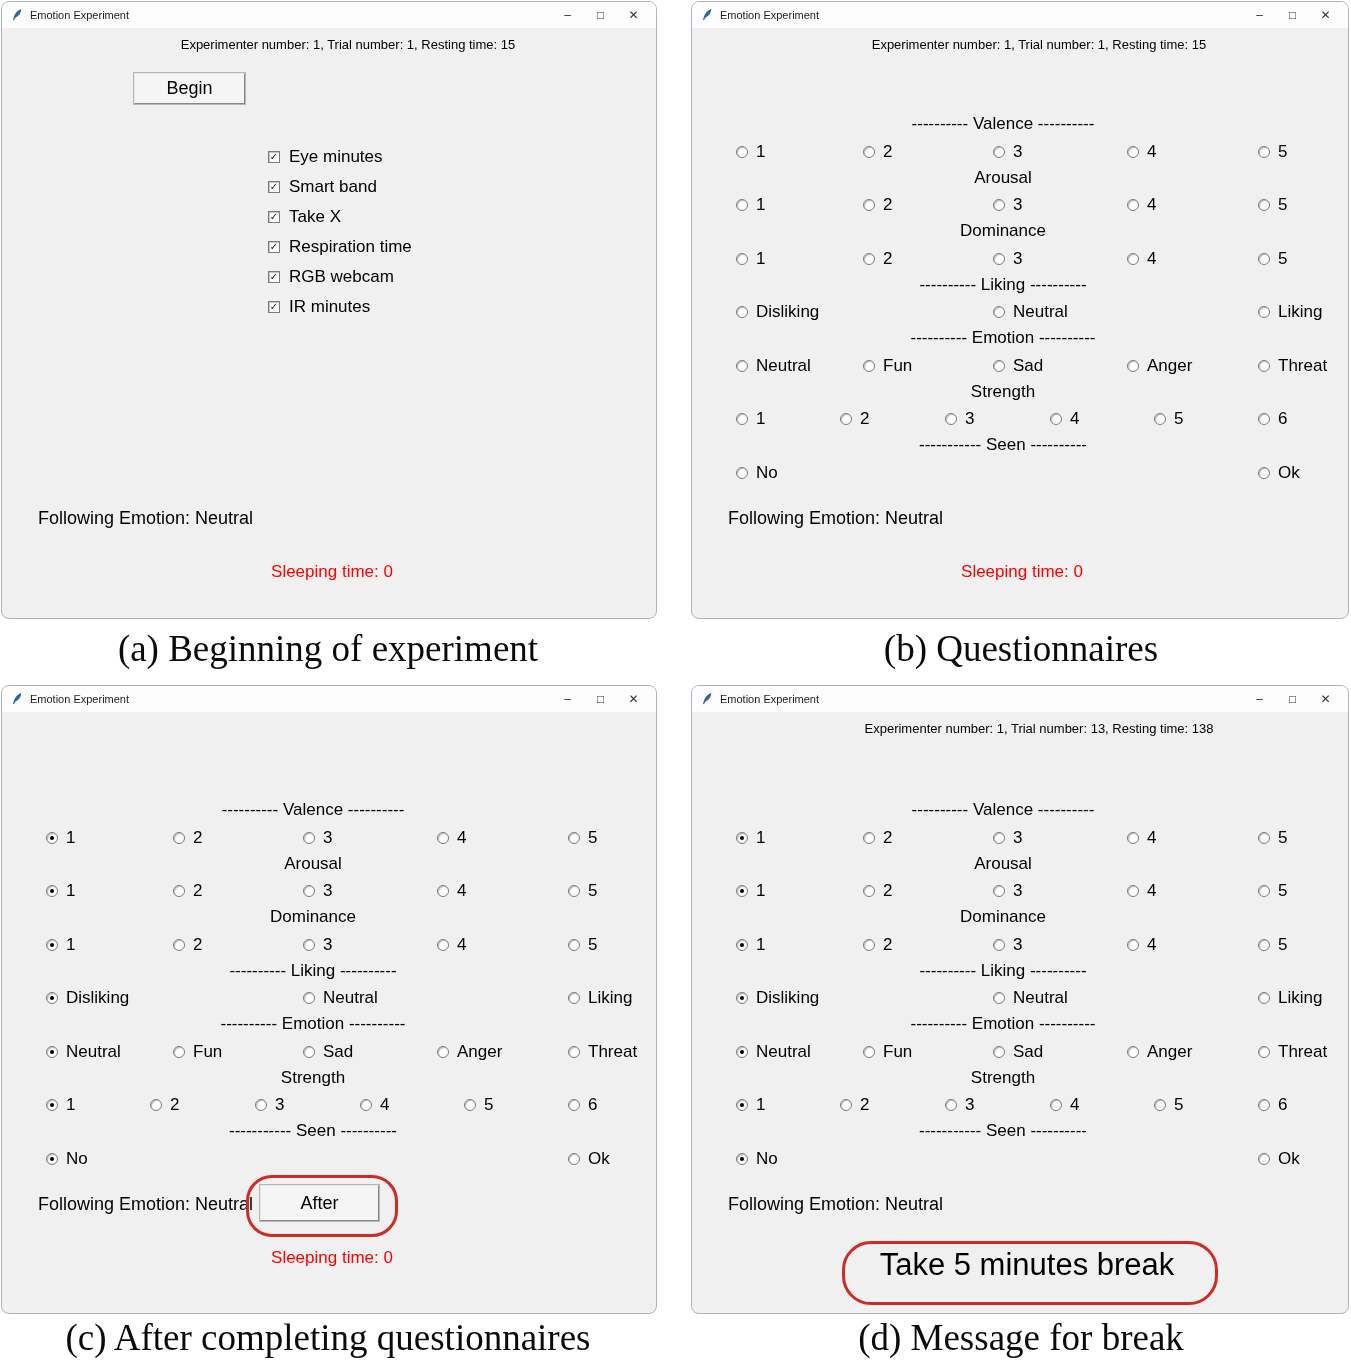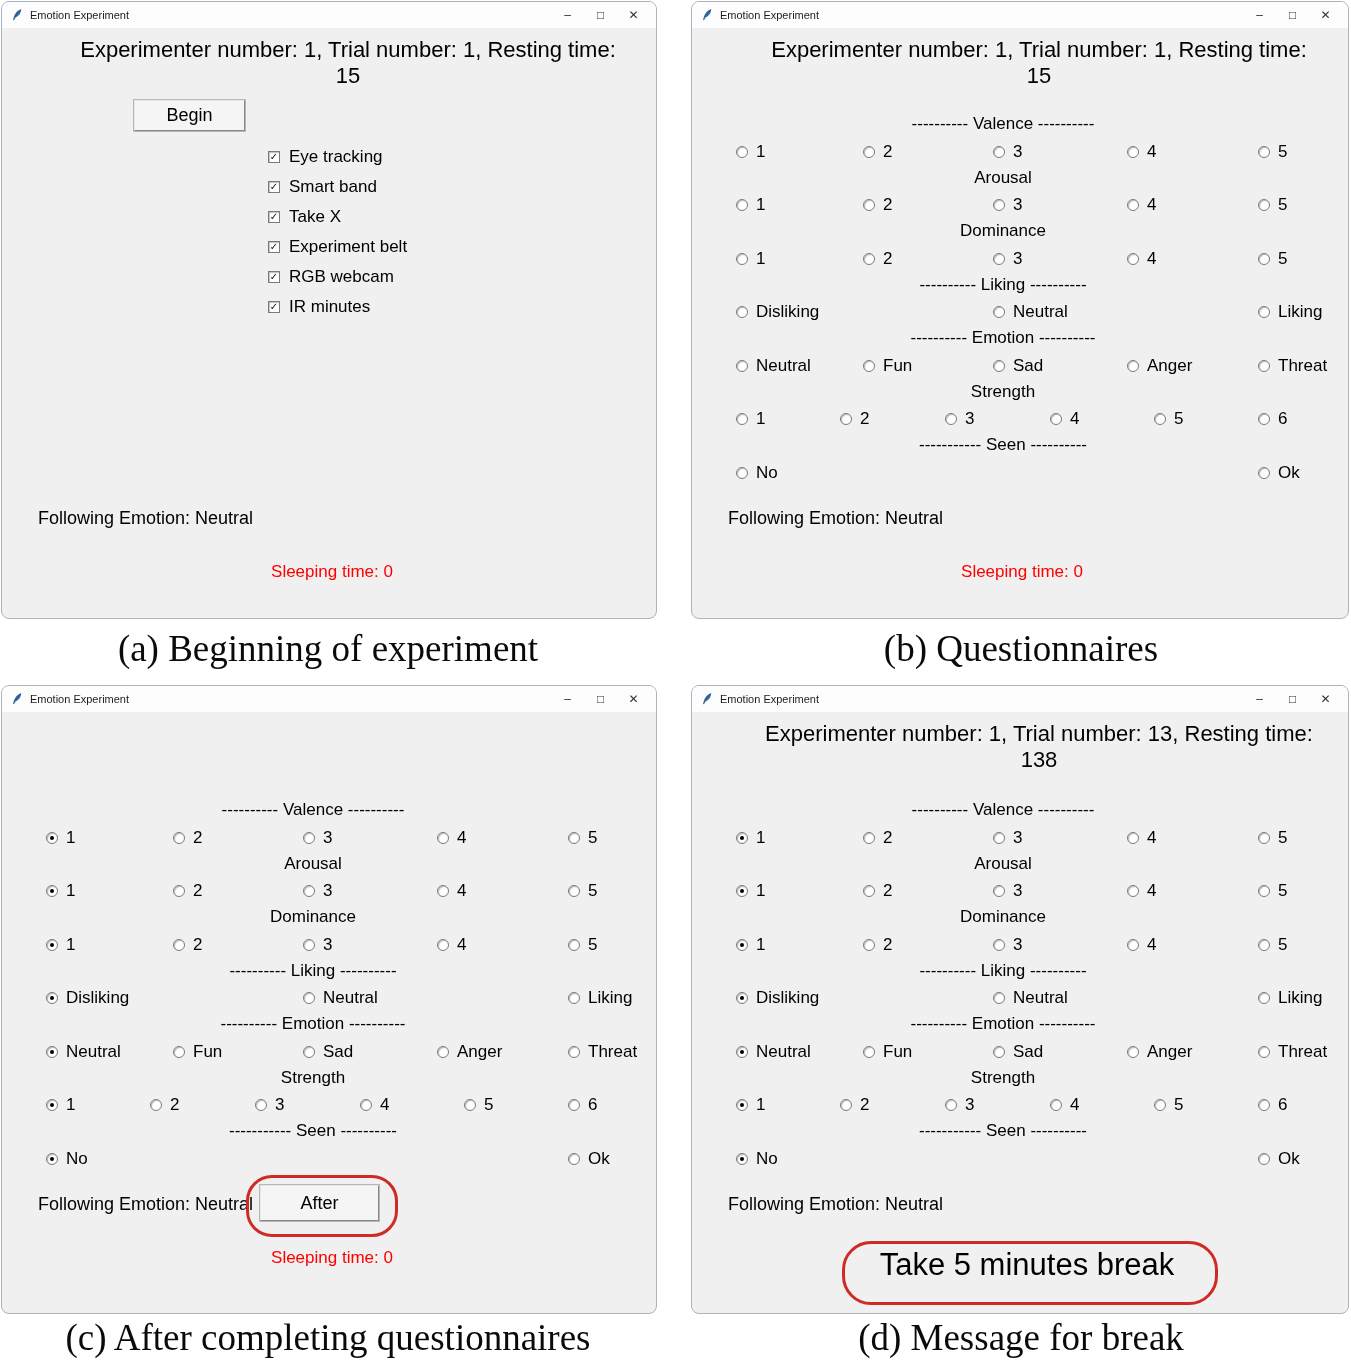--- a/index.html
+++ b/index.html
@@ -7,21 +7,21 @@
           font-family:"Liberation Sans","DejaVu Sans",sans-serif;color:#000;}
   
   .win{position:absolute;background:#f0f0f0;border:1px solid #aab3c0;border-radius:8px;overflow:hidden;}
   .titlebar{position:absolute;left:0;top:0;right:0;height:26px;background:#fdfdfd;display:flex;align-items:center;padding-left:9px;}
   .wicon{width:13px;height:14px;flex:0 0 auto;}
   .wtitle{font-size:11px;color:#1c1c1c;margin-left:6px;white-space:nowrap;}
   .controls{position:absolute;right:6px;top:0;height:26px;display:flex;align-items:center;}
   .ctrl{width:33px;text-align:center;font-size:12px;color:#333;cursor:default;line-height:26px;}
   .layer{position:absolute;inset:0;}
   
-  .whead{position:absolute;left:66px;right:28px;top:35px;text-align:center;font-size:22px;color:#000;}
+  .whead{position:absolute;left:66px;right:28px;top:35px;text-align:center;font-size:13px;color:#000;}
   .btn{position:absolute;background:#f5f5f5;border-top:1px solid #e6e6e6;border-left:1px solid #e6e6e6;
        border-right:1px solid #878787;border-bottom:1px solid #878787;outline:1px solid #b7b7b7;
        font-size:18px;display:flex;align-items:center;justify-content:center;font-family:inherit;color:#000;}
   .check-row{position:absolute;left:266px;display:flex;align-items:center;gap:9px;height:20px;font-size:17px;}
   .cbox{width:10px;height:10px;background:#fff;border:1px solid #7a7a7a;box-shadow:inset 1px 1px 1px rgba(0,0,0,.25);
         display:inline-flex;align-items:center;justify-content:center;flex:0 0 auto;}
   .cbox::after{content:"✓";font-size:10px;line-height:1;margin-top:-1px;color:#111;}
   .qtitle{position:absolute;left:0;width:622px;text-align:center;font-size:17px;height:22px;}
   .opt{position:absolute;display:flex;align-items:center;gap:8px;height:20px;font-size:17px;cursor:default;}
   .radio{width:10px;height:10px;border-radius:50%;background:#fff;border:1px solid #7a7a7a;
@@ -47,36 +47,36 @@
         <path d="M12.4 1.3C9 4.2 6 8.2 4 13.4" stroke="#17456e" stroke-width="0.8" fill="none"></path>
       </svg>
       <span class="wtitle">Emotion Experiment</span>
       <div class="controls">
         <span class="ctrl">–</span>
         <span class="ctrl">□</span>
         <span class="ctrl">✕</span>
       </div>
     </header>
     <div class="whead">Experimenter number: 1, Trial number: 1, Resting time: 15</div>
-    <button class="btn" style="left:132px;top:98px;width:111px;height:31px;">Begin</button>
+    <button class="btn" style="left:132px;top:71px;width:111px;height:31px;">Begin</button>
     <div class="check-row" style="top:145px;">
       <span class="cbox"></span>
-      <span>Eye tracking</span>
+      <span>Eye minutes</span>
     </div>
     <div class="check-row" style="top:175px;">
       <span class="cbox"></span>
       <span>Smart band</span>
     </div>
     <div class="check-row" style="top:205px;">
       <span class="cbox"></span>
       <span>Take X</span>
     </div>
     <div class="check-row" style="top:235px;">
       <span class="cbox"></span>
-      <span>Experiment belt</span>
+      <span>Respiration time</span>
     </div>
     <div class="check-row" style="top:265px;">
       <span class="cbox"></span>
       <span>RGB webcam</span>
     </div>
     <div class="check-row" style="top:295px;">
       <span class="cbox"></span>
       <span>IR minutes</span>
     </div>
     <div class="following">Following Emotion: Neutral</div>

